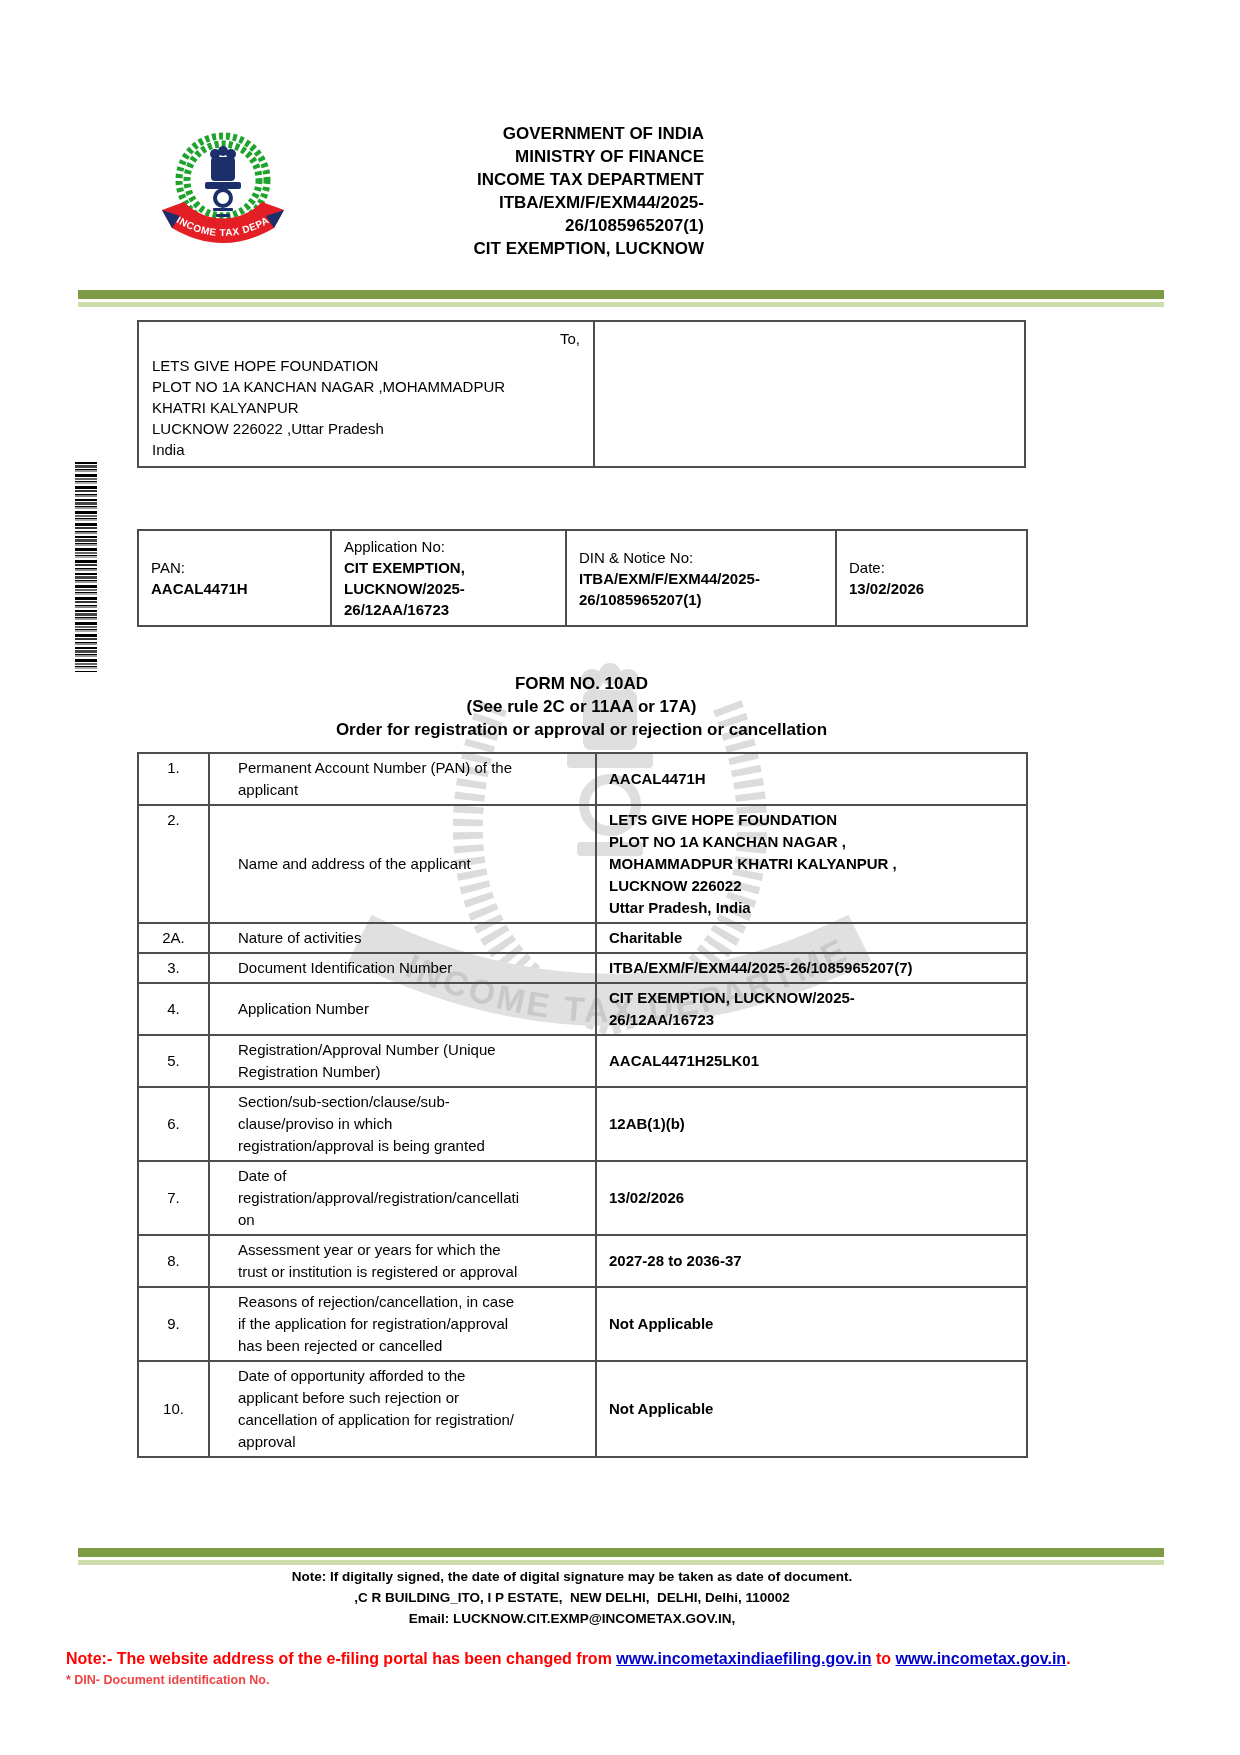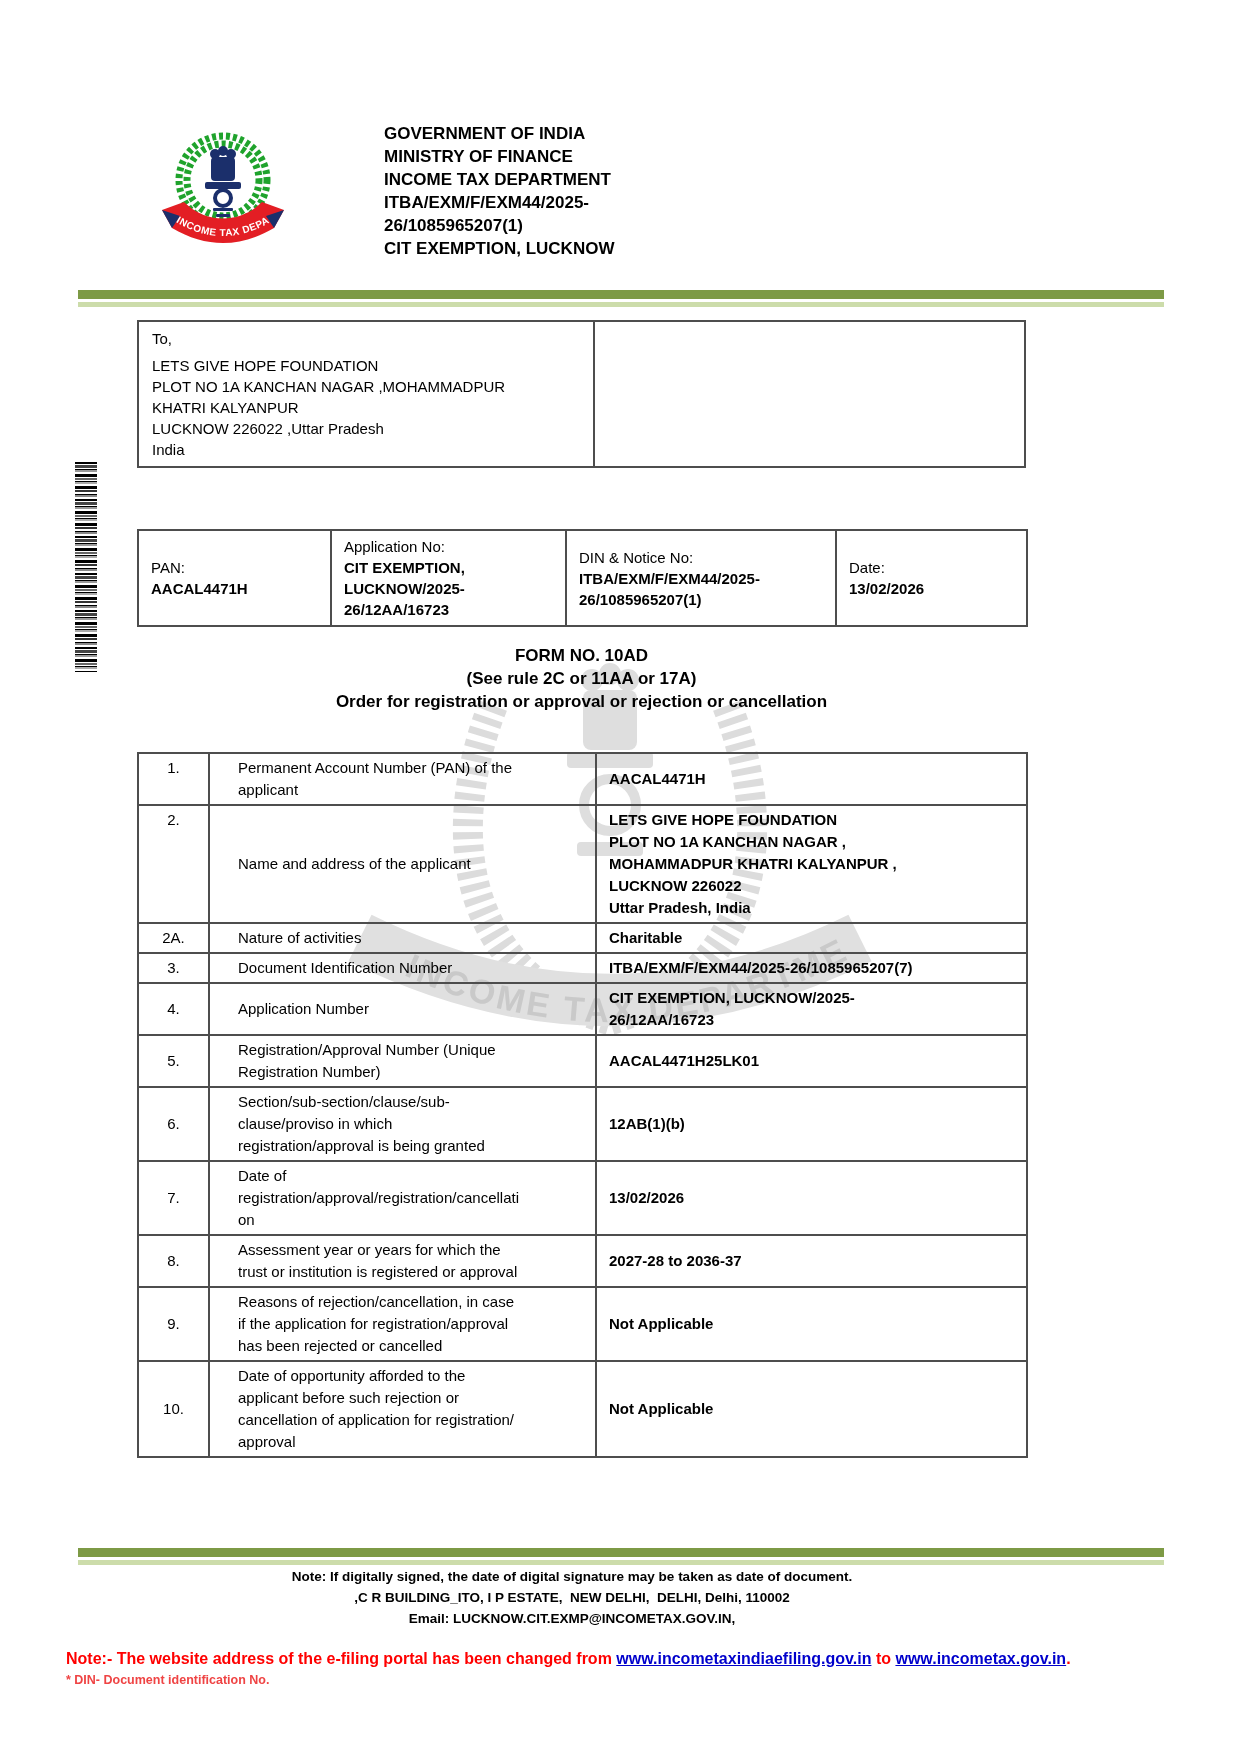--- a/index.html
+++ b/index.html
@@ -4,54 +4,54 @@
 <style>
   html,body{margin:0;padding:0;background:#ffffff;}
   .page{position:relative;width:1240px;height:1755px;background:#fff;overflow:hidden;
         font-family:"Liberation Sans",sans-serif;color:#000;}
 
   
   .watermark{position:absolute;left:315px;top:615px;width:590px;height:530px;z-index:0;pointer-events:none;}
 
   
   .logo{position:absolute;left:156px;top:124px;width:134px;height:134px;z-index:2;}
-  .header-text{position:absolute;left:384px;top:122px;width:304px;text-align:left;
+  .header-text{position:absolute;left:400px;top:122px;width:304px;text-align:right;
                font-weight:bold;font-size:17px;line-height:23px;z-index:2;}
 
   
   .band{position:absolute;left:78px;width:1086px;z-index:2;}
   .band-top{top:290px;}
   .band-bottom{top:1548px;}
   .band .dark{height:9px;background:#7d9a45;}
   .band .light{height:5px;background:#ccdcaa;margin-top:3px;}
 
   
   table{border-collapse:collapse;}
   .recipient{position:absolute;left:137px;top:320px;width:889px;height:138px;z-index:1;
              table-layout:fixed;}
   .recipient td{border:2px solid #4d4d4d;vertical-align:top;padding:6px 13px;background:transparent;}
   .recipient .rcpt-left{width:428px;font-size:15px;line-height:21px;}
-  .recipient .salutation{margin-bottom:6px;}
+  .recipient .salutation{margin-bottom:6px;text-align:right;}
 
   
   .barcode{position:absolute;left:75px;top:462px;width:22px;height:210px;z-index:2;
     background:repeating-linear-gradient(180deg,
       #000 0 2px,#fff 2px 3px,#444 3px 6px,#fff 6px 7px,#000 7px 8px,#999 8px 10px,
       #fff 10px 12px,#000 12px 15px,#fff 15px 16px,#666 16px 18px,#fff 18px 19px,
       #000 19px 20px,#aaa 20px 22px,#fff 22px 24px,#000 24px 27px,#fff 27px 28px,
       #333 28px 30px,#fff 30px 32px,#000 32px 33px,#888 33px 35px,#fff 35px 37px);}
 
   
   .summary{position:absolute;left:137px;top:529px;width:889px;height:96px;z-index:1;table-layout:fixed;}
   .summary td{border:2px solid #4d4d4d;vertical-align:middle;padding:5px 12px;font-size:15px;line-height:21px;background:transparent;}
   .summary .lbl{font-weight:normal;}
   .summary .val{font-weight:bold;white-space:pre-line;}
 
   
-  .form-title-block{position:absolute;left:137px;top:644px;width:889px;text-align:center;
+  .form-title-block{position:absolute;left:137px;top:672px;width:889px;text-align:center;
                     font-weight:bold;font-size:17px;line-height:23px;z-index:1;}
 
   
   .details{position:absolute;left:137px;top:752px;width:889px;z-index:1;table-layout:fixed;}
   .details td{border:2px solid #4d4d4d;font-size:15px;line-height:22px;padding:3px 12px;background:transparent;}
   .details .sl{text-align:center;vertical-align:middle;padding:3px 2px;}
   .details .sl-top{vertical-align:top;}
   .details .lbl{vertical-align:middle;white-space:pre-line;padding-left:28px;}
   .details .val{vertical-align:middle;font-weight:bold;white-space:pre-line;}
 

